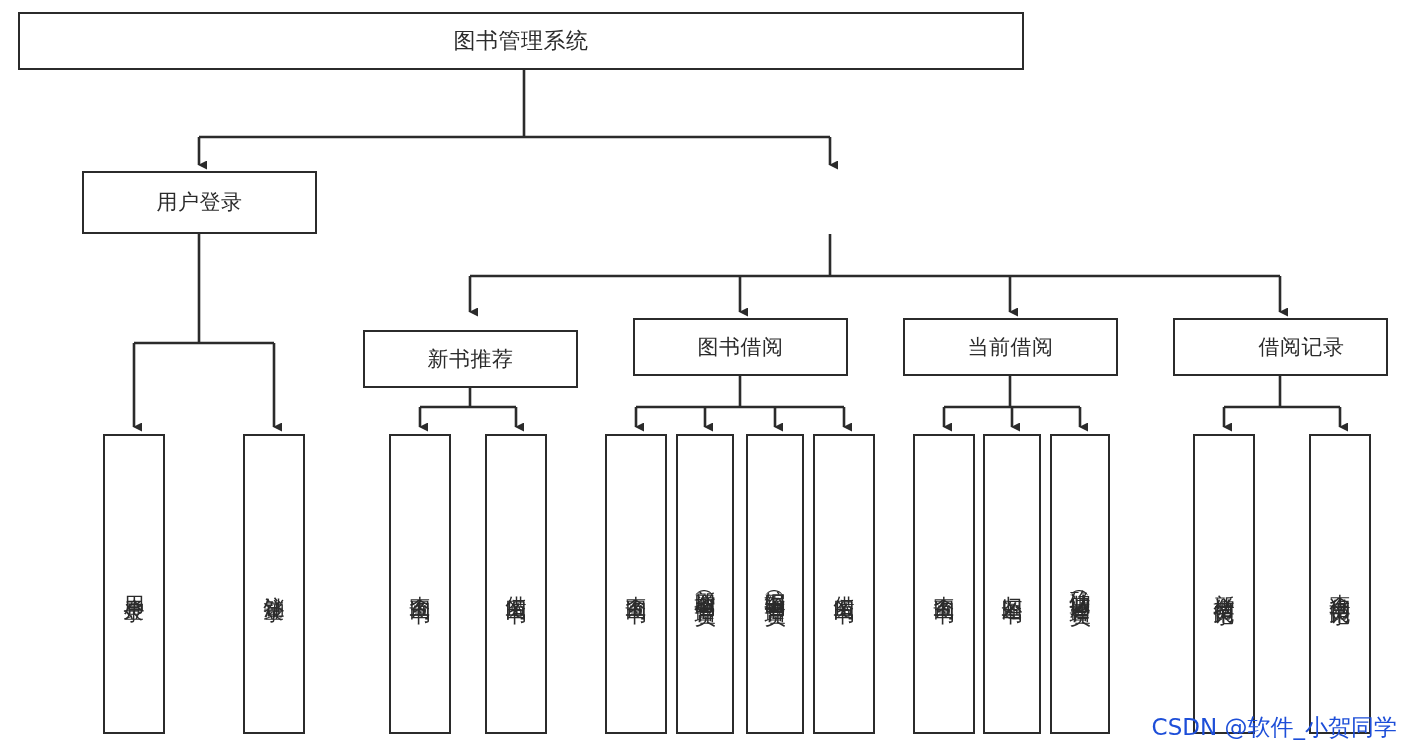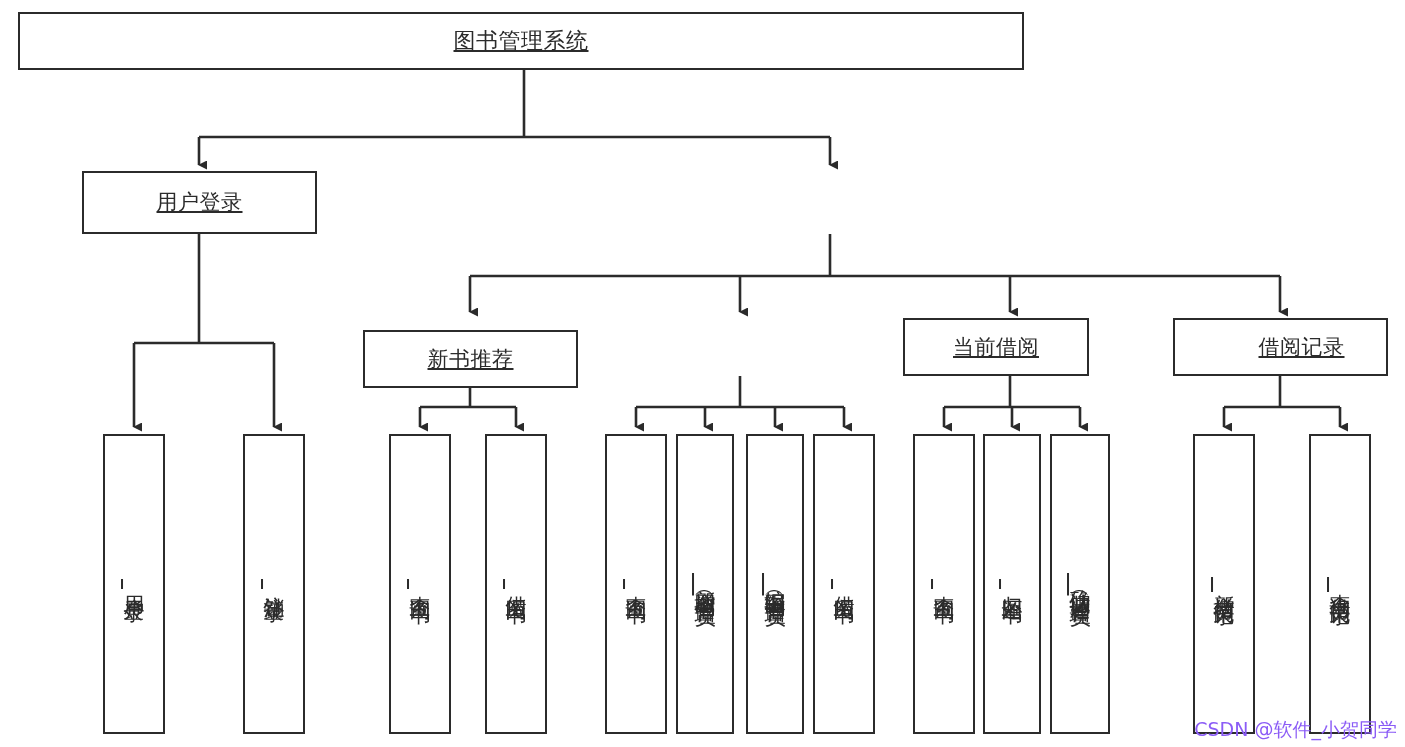--- a/index.html
+++ b/index.html
@@ -28,21 +28,20 @@
   }
   .node {
     position: absolute;
     box-sizing: border-box;
     background: #ffffff;
     border: 2px solid #2b2b2b;
     display: flex;
     align-items: center;
     justify-content: center;
     color: #2b2b2b;
-    text-decoration: underline;
   }
   .node-label {
     display: block;
     text-align: center;
     line-height: 1.18;
     letter-spacing: 0.5px;
   }
   .node.root .node-label   { font-size: 22px; }
   .node.level2 .node-label { font-size: 21px; }
   .node.level3 .node-label { font-size: 21px; }
@@ -57,22 +56,22 @@
     font-size: 21px;
     line-height: 1.05;
     letter-spacing: 2.5px;
     max-height: 272px;
     white-space: normal;
   }
   .watermark {
     position: absolute;
     right: 8px;
     bottom: 4px;
-    font-size: 19px;
-    color: #8b5cf6;
+    font-size: 23px;
+    color: #1d4ed8;
     white-space: nowrap;
     user-select: none;
   }
 </style>
 </head>
 <body>
 
 <div id="canvas">
 
   <svg class="connectors" viewBox="0 0 1405 747" xmlns="http://www.w3.org/2000/svg">
@@ -131,22 +130,25 @@
 
   <div class="node level2" style="left:82px; top:171px; width:235px; height:63px;">
     <span class="node-label">用户登录</span>
   </div>
 
 
   <div class="node level3" style="left:363px; top:330px; width:215px; height:58px;">
     <span class="node-label">新书推荐</span>
   </div>
 
-
-  <div class="node level3" style="left:903px; top:318px; width:186px; height:58px;">
+  <div class="node level3" style="left:633px; top:318px; width:215px; height:58px;">
+    <span class="node-label">图书借阅</span>
+  </div>
+
+  <div class="node level3" style="left:903px; top:318px; width:215px; height:58px;">
     <span class="node-label">当前借阅</span>
   </div>
 
   <div class="node level3" style="left:1173px; top:318px; width:215px; height:58px;padding-left:42px;">
     <span class="node-label">借阅记录</span>
   </div>
 
   <div class="node leaf" style="left:103px; top:434px; width:62px; height:300px;">
     <span class="node-label">用户登录</span>
   </div>

